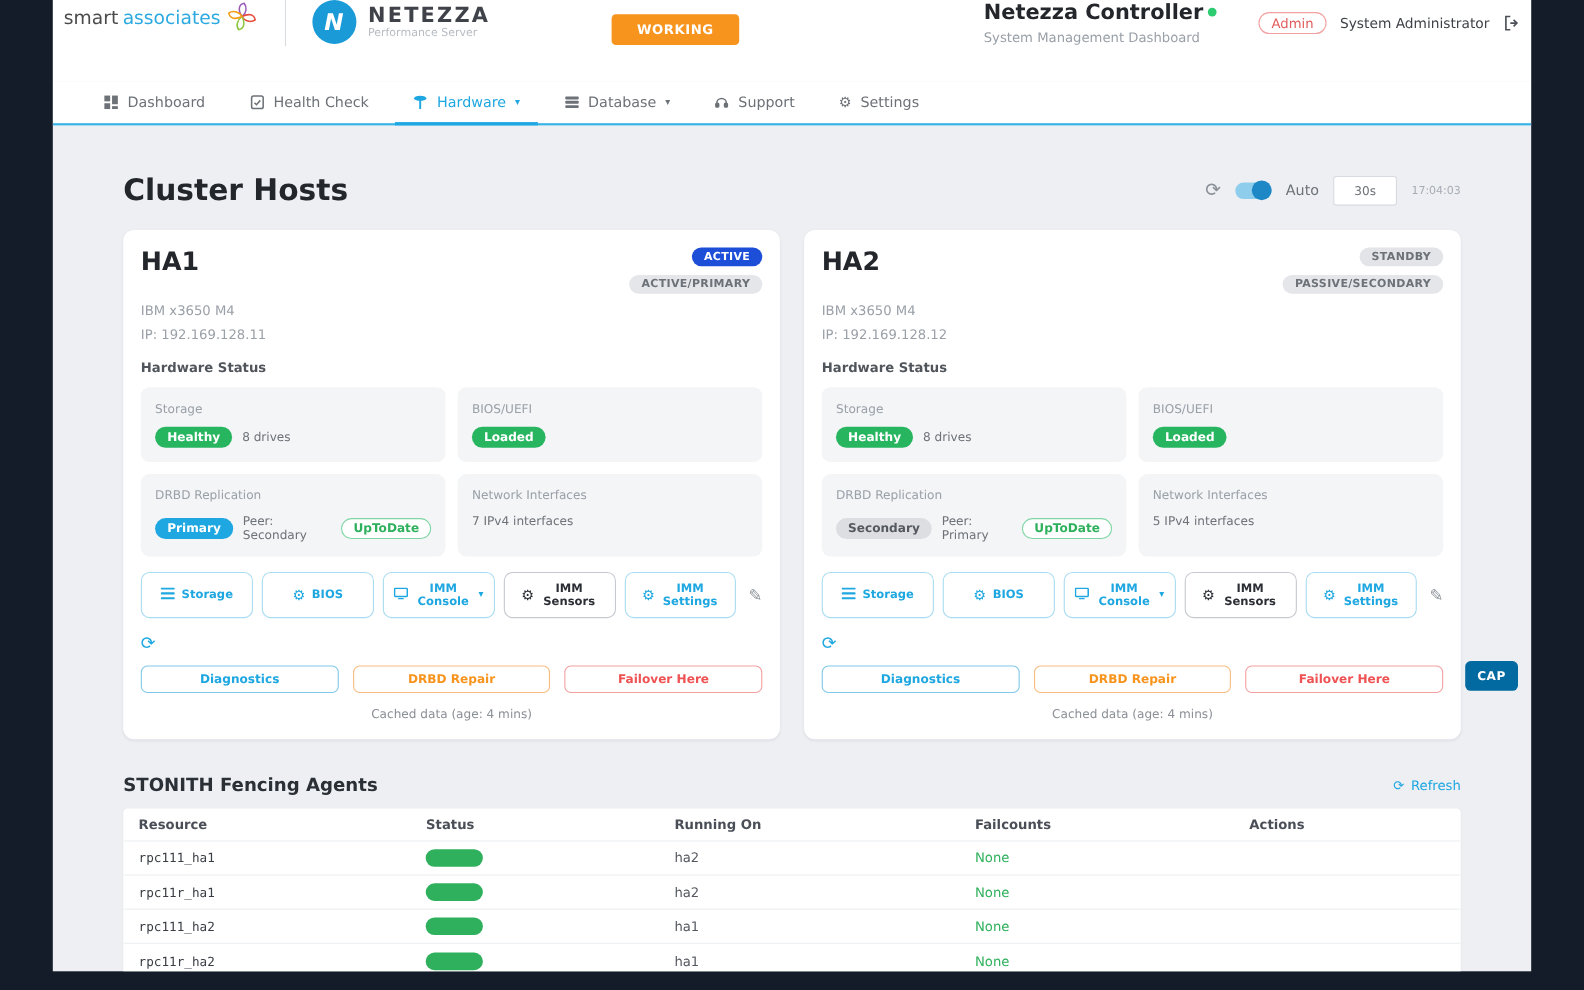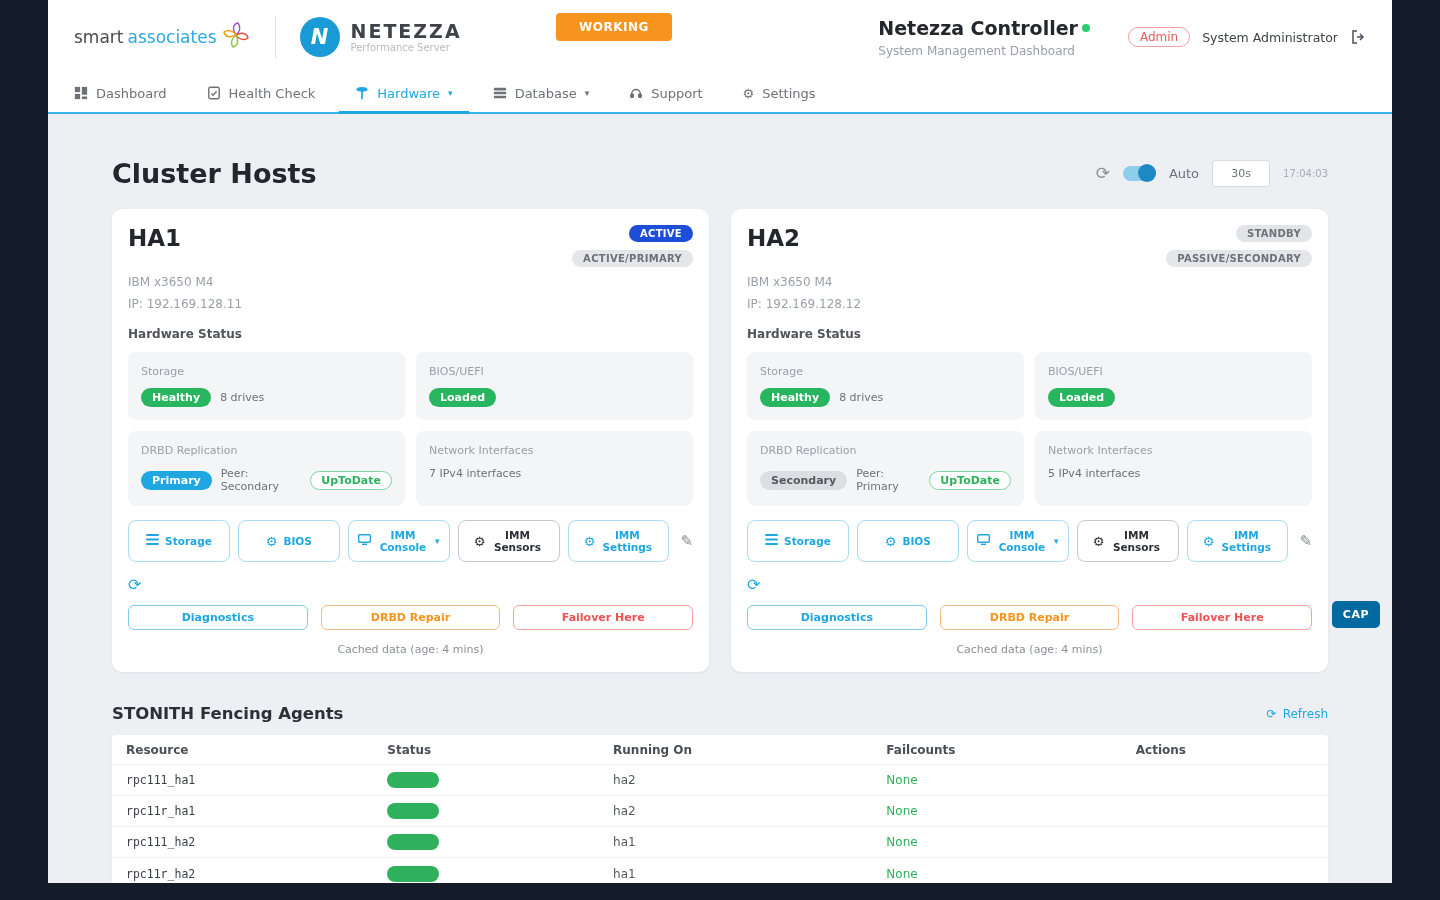--- a/index.html
+++ b/index.html
@@ -1,41 +1,41 @@
 <!DOCTYPE html>
 <html><head>
 <meta charset="utf-8">
 <style>
   * { margin:0; padding:0; box-sizing:border-box; }
   html,body { width:1440px; height:900px; background:#131c28; font-family:"DejaVu Sans","Liberation Sans",sans-serif; }
   .frame { position:relative; width:1440px; height:900px; background:#131c28; overflow:hidden; }
   .app { position:absolute; left:48px; top:0; width:1344px; height:883px; background:#edeff3; display:flex; flex-direction:column; overflow:hidden; }
 
   
-  .topbar { background:#fff; height:74px; display:flex; align-items:center; padding:0 26px; position:relative; flex-shrink:0; }
+  .topbar { background:#fff; height:74px; display:flex; align-items:flex-start; padding:0 10px; position:relative; flex-shrink:0; }
   .brand-left { display:flex; align-items:center; gap:4px; }
   .brand-smart { font-size:17px; color:#4b4b4d; }
   .brand-assoc { font-size:17px; color:#2ba9e0; }
   .brand-divider { width:1px; height:42px; background:#d9dce0; margin:0 24px; }
   .netezza { display:flex; align-items:center; gap:11px; }
   .n-circle { width:40px; height:40px; border-radius:50%; background:#1a9bd7; color:#fff; font-weight:bold; font-size:21px; display:flex; align-items:center; justify-content:center; font-style:italic; }
   .n-name { font-size:19px; font-weight:bold; color:#3f4349; letter-spacing:2px; line-height:1.1; }
   .n-sub { font-size:10px; color:#b7bcc2; }
   .working-badge { position:absolute; left:508px; top:13px; background:#f7941e; color:#fff; font-size:12px; font-weight:bold; padding:7px 23px; border-radius:4px; letter-spacing:.5px; }
   .top-right { margin-left:auto; display:flex; align-items:center; gap:38px; }
   .controller-title { font-size:19px; font-weight:bold; color:#23262b; display:flex; align-items:center; gap:4px; }
   .green-dot { width:8px; height:8px; border-radius:50%; background:#2ecc71; }
   .controller-sub { font-size:12px; color:#9aa0a8; margin-top:5px; }
   .userbox { display:flex; align-items:center; gap:12px; }
   .admin-pill { border:1px solid #f2a0a0; color:#e05c5c; font-size:12px; padding:2px 11px; border-radius:11px; }
   .user-name { font-size:12.5px; color:#3f4349; }
   .logout { color:#4b5058; display:flex; }
 
   
-  .mainnav { background:#fff; height:40px; display:flex; align-items:center; gap:40px; padding-left:26px; border-bottom:2px solid #35b4e5; flex-shrink:0; }
+  .mainnav { background:#fff; height:40px; display:flex; align-items:center; gap:40px; padding-left:46px; border-bottom:2px solid #35b4e5; flex-shrink:0; }
   .nav-item { display:flex; align-items:center; gap:8px; font-size:13px; color:#6d7278; height:100%; position:relative; cursor:pointer; }
   .nav-item svg { display:block; }
   .nav-item.active { color:#1ea7e0; font-weight:normal; }
   .nav-item.active::after { content:""; position:absolute; left:-16px; right:-16px; bottom:-2px; height:3px; background:#1ea7e0; }
   .caret { font-size:9px; line-height:1; }
 
   
   .content { flex:1; padding:44px 64px 0; position:relative; }
   .page-head { display:flex; align-items:center; justify-content:space-between; }
   .page-title { font-size:27px; font-weight:bold; color:#23262b; }

